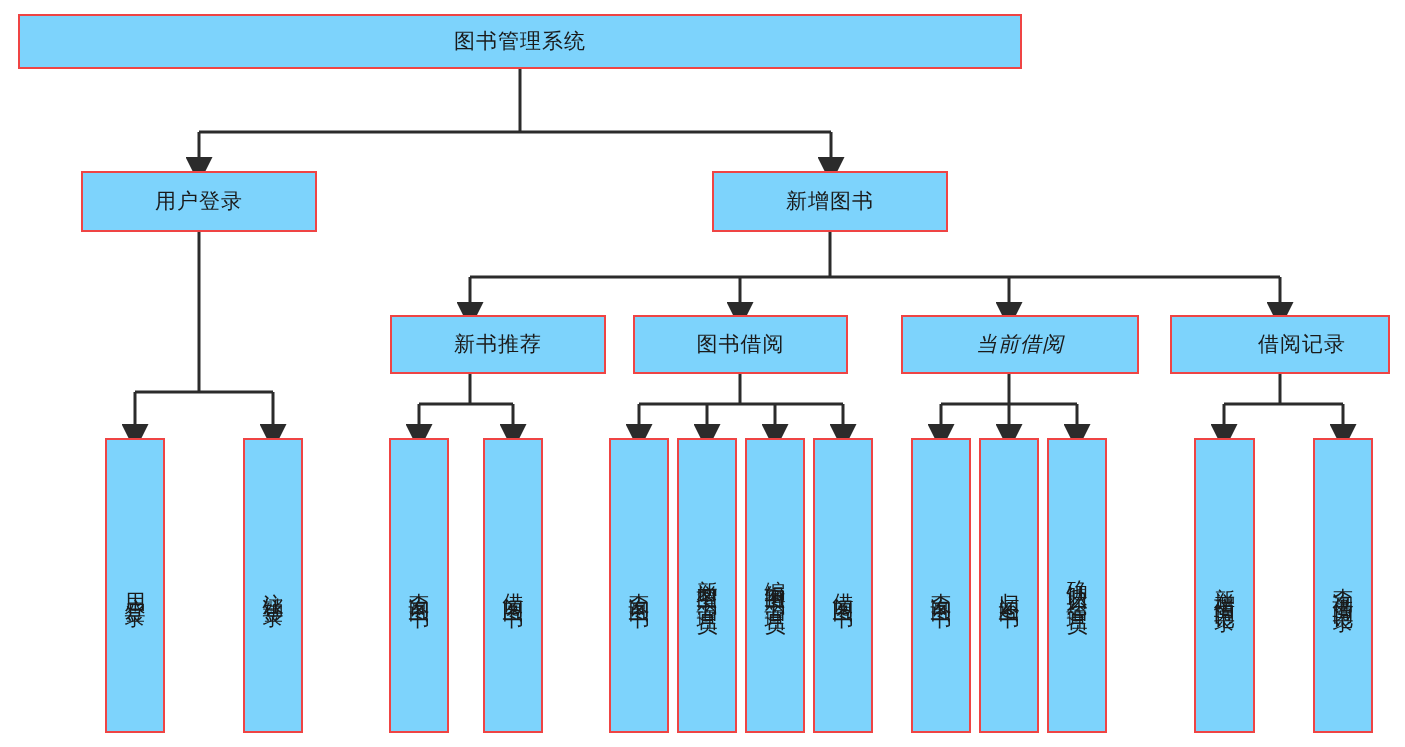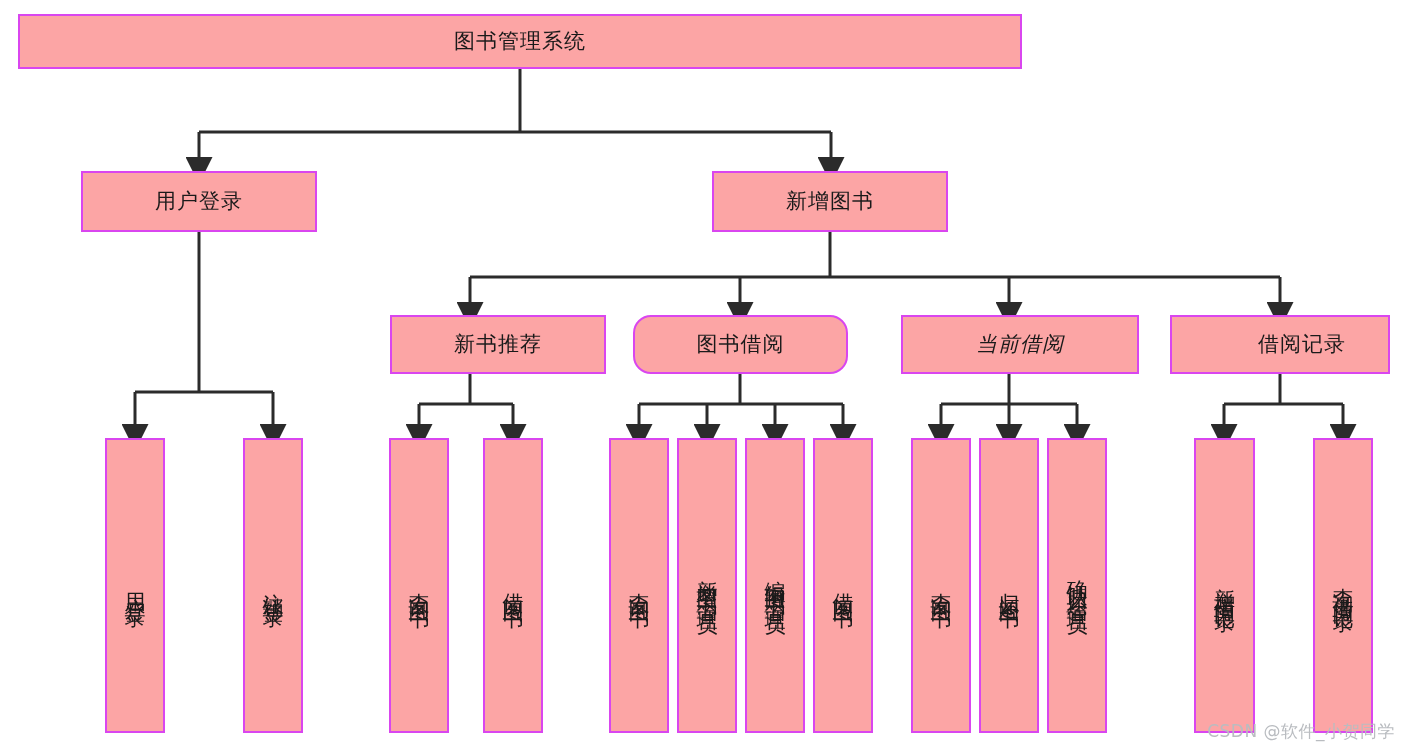--- a/index.html
+++ b/index.html
@@ -19,22 +19,22 @@
     position: absolute;
     left: 0;
     top: 0;
     width: 1405px;
     height: 747px;
     pointer-events: none;
   }
   .node {
     position: absolute;
     box-sizing: border-box;
-    border: 2px solid #d946ef;
-    background: #fca5a5;
+    border: 2px solid #ef4444;
+    background: #7dd3fc;
     display: flex;
     align-items: center;
     justify-content: center;
     color: #1a1a1a;
   }
   .node.horiz {
     font-size: 21px;
     letter-spacing: 1px;
     line-height: 1.2;
   }
@@ -127,21 +127,21 @@
   <div class="node horiz" style="left:81px; top:171px; width:236px; height:61px;">
     <span>用户登录</span>
   </div>
   <div class="node horiz" style="left:712px; top:171px; width:236px; height:61px;">
     <span>新增图书</span>
   </div>
 
   <div class="node horiz" style="left:362px; top:315px; width:216px; height:59px;margin-left:28px;">
     <span>新书推荐</span>
   </div>
-  <div class="node horiz" style="left:633px; top:315px; width:215px; height:59px;border-radius:18px;">
+  <div class="node horiz" style="left:633px; top:315px; width:215px; height:59px;">
     <span>图书借阅</span>
   </div>
   <div class="node horiz" style="left:901px; top:315px; width:238px; height:59px;font-style:italic;">
     <span>当前借阅</span>
   </div>
   <div class="node horiz" style="left:1170px; top:315px; width:220px; height:59px;padding-left:44px;">
     <span>借阅记录</span>
   </div>
 
   <div class="node vert" style="left:105px; top:438px; width:60px; height:295px;">
@@ -181,15 +181,14 @@
     <span>确认归还（管理员）</span>
   </div>
 
   <div class="node vert" style="left:1194px; top:438px; width:61px; height:295px;">
     <span>新增借阅记录</span>
   </div>
   <div class="node vert" style="left:1313px; top:438px; width:60px; height:295px;">
     <span>查询借阅记录</span>
   </div>
 
-  <div class="watermark">CSDN @软件_小贺同学</div>
 
 </div>
 
 </body></html>

